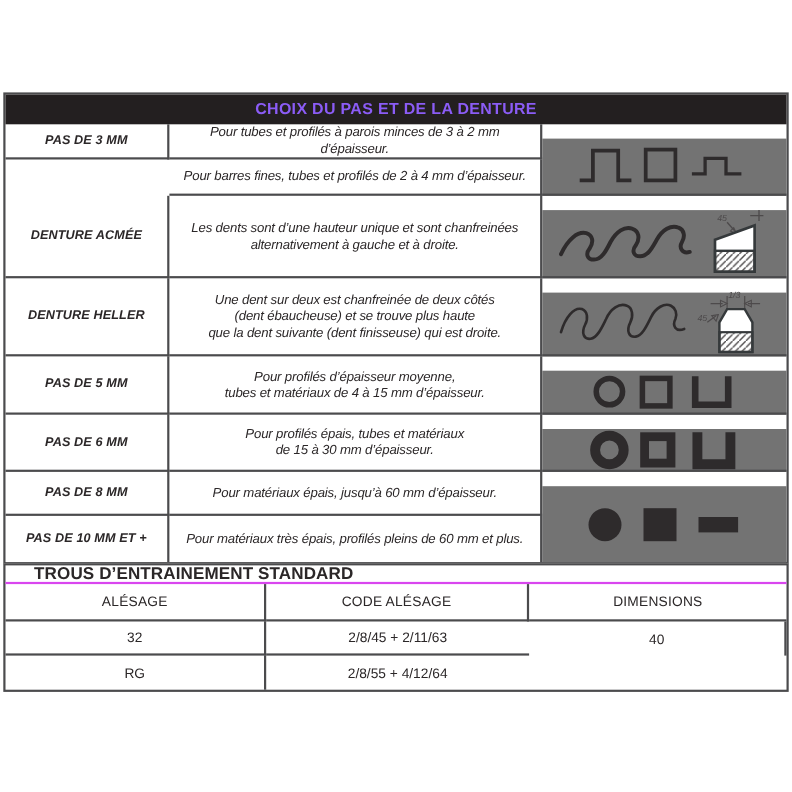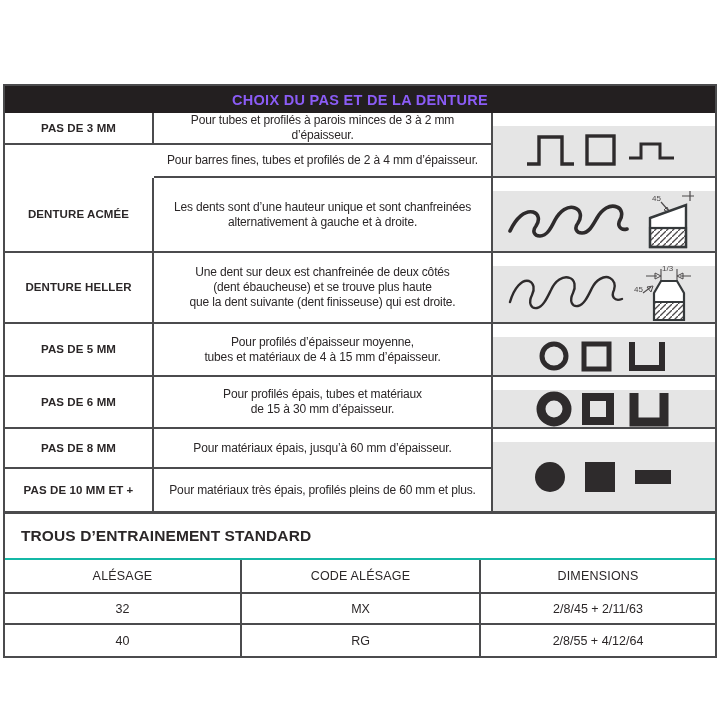--- a/index.html
+++ b/index.html
@@ -17,44 +17,45 @@
   }
   .title-bar{
     height:27px;background:#231f20;color:#8b5cf6;
     display:flex;align-items:center;justify-content:center;
     font-weight:bold;font-size:14.5px;letter-spacing:.3px;
   }
   .mt-grid{
     display:grid;
     grid-template-columns:149px 339px 1fr;
     grid-template-rows:32px 33px 75px 71px 53px 52px 40px 42px;
+    font-style:italic;
   }
   .cell{
     box-sizing:border-box;display:flex;align-items:center;justify-content:center;
     text-align:center;line-height:1.25;
   }
   .cell.bb{border-bottom:2px solid #4b4b4d;}
   .cell.br{border-right:2px solid #4b4b4d;}
   .lbl{font-weight:bold;font-size:11.5px;letter-spacing:.1px;}
   .desc{font-size:12px;letter-spacing:-.15px;white-space:pre-line;padding:2px 6px;}
-  .iconcell{background:#e5e5e5;margin-top:13px;}
+  .iconcell{background:#737373;margin-top:13px;}
   svg{display:block;}
   .stroke{stroke:#2e2b2c;fill:none;}
   .fill{fill:#2e2b2c;stroke:none;}
   .thin{stroke:#4d4a4b;fill:none;}
   .tinytxt{font-family:"Liberation Sans",sans-serif;font-size:8px;fill:#4d4a4b;}
 
   
   .bottom-table{
     position:absolute;left:3px;top:512px;width:714px;
     border:2px solid #4b4b4d;box-sizing:border-box;background:#fff;
   }
   .bt-title{
-    height:46px;border-bottom:2px solid #14b8a6;box-sizing:border-box;
-    display:flex;align-items:center;padding-left:16px;
+    height:17px;border-bottom:2px solid #d946ef;box-sizing:border-box;
+    display:flex;align-items:center;padding-left:26px;
     font-weight:bold;font-size:15.5px;letter-spacing:.1px;
   }
   .bt-grid{
     display:grid;
     grid-template-columns:237px 239px 1fr;
     grid-template-rows:34px 31px 31px;
   }
   .bt-cell{
     box-sizing:border-box;display:flex;align-items:center;justify-content:center;
     font-size:12.5px;
@@ -174,21 +175,20 @@
   </div>
 
   <div class="bottom-table">
     <div class="bt-title">TROUS D’ENTRAINEMENT STANDARD</div>
     <div class="bt-grid">
       <div class="bt-cell bt-head bb br">ALÉSAGE</div>
       <div class="bt-cell bt-head bb br">CODE ALÉSAGE</div>
       <div class="bt-cell bt-head bb">DIMENSIONS</div>
 
       <div class="bt-cell bb br">32</div>
-      <div class="bt-cell bb br">MX</div>
       <div class="bt-cell bb">2/8/45 + 2/11/63</div>
 
       <div class="bt-cell br">40</div>
       <div class="bt-cell br">RG</div>
       <div class="bt-cell">2/8/55 + 4/12/64</div>
     </div>
   </div>
 
 </div>
 

